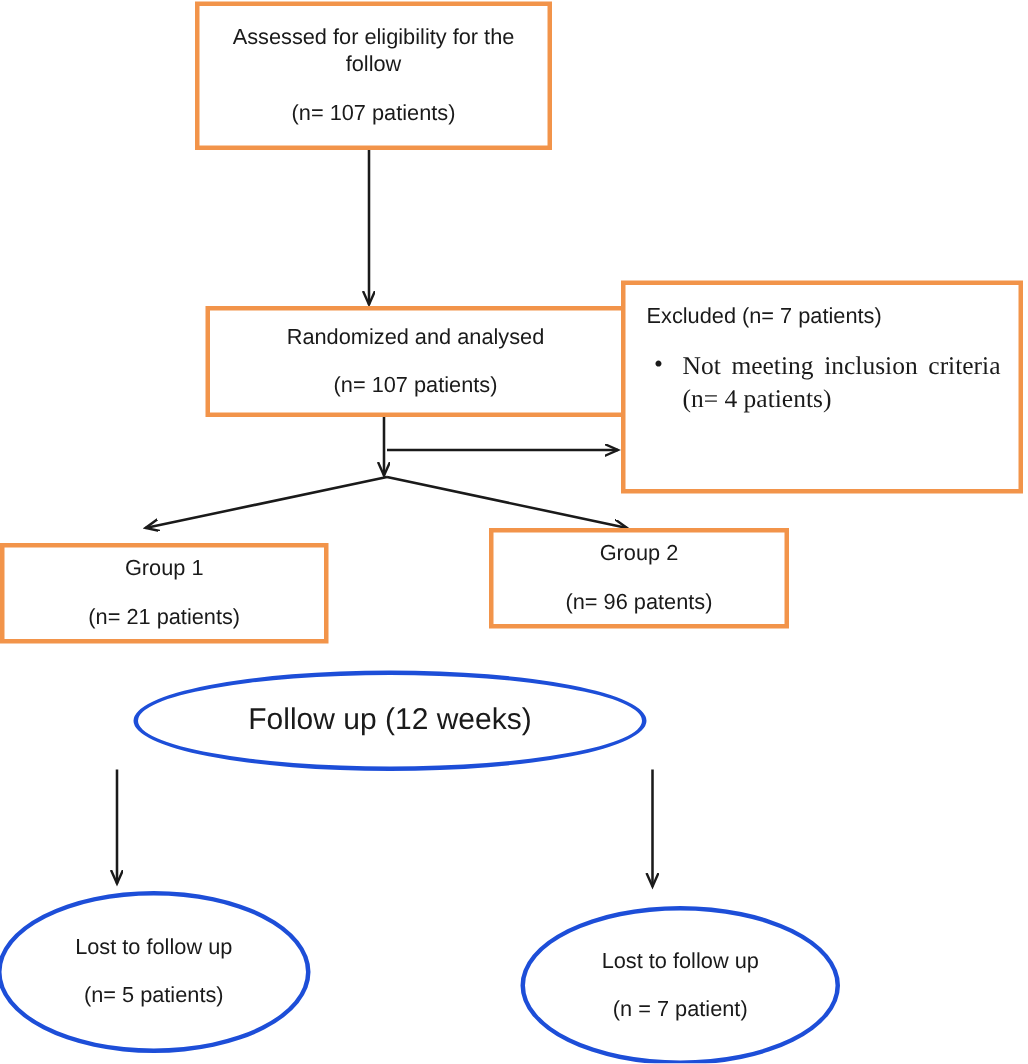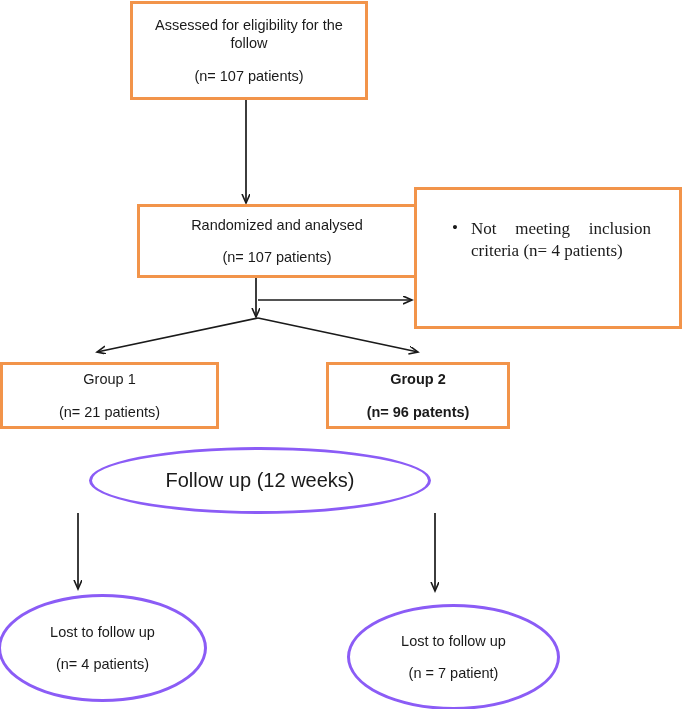--- a/index.html
+++ b/index.html
@@ -26,21 +26,21 @@
     flex-direction: column;
     align-items: center;
     justify-content: center;
     text-align: center;
   }
   .node.rect {
     border: 3px solid #F2944A;
     align-items: center;
   }
   .node.ellipse {
-    border: 3px solid #8b5cf6;
+    border: 3px solid #1d4ed8;
     border-radius: 50%;
   }
   .node .line {
     display: block;
     line-height: 1.25;
   }
   .node .gap {
     height: 14px;
   }
   .fs15 { font-size: 14.5px; }
@@ -52,21 +52,21 @@
     justify-content: flex-start;
     text-align: left;
     padding: 12px 10px 10px 14px;
   }
   #node-excluded .head {
     font-size: 14.5px;
     line-height: 1.3;
     margin-bottom: 12px;
   }
   #node-excluded ul {
-    margin: 16px;
+    margin: 0;
     padding-left: 24px;
     list-style: none;
   }
   #node-excluded li {
     font-family: "Liberation Serif", serif;
     font-size: 17px;
     line-height: 1.32;
     text-align: justify;
     position: relative;
     margin-bottom: 2px;
@@ -122,45 +122,46 @@
     <span class="line fs15">(n= 107 patients)</span>
   </div>
 
   <div class="node rect" id="node-randomized" style="left:137px; top:204px; width:280px; height:74px;">
     <span class="line fs15">Randomized and analysed</span>
     <span class="gap"></span>
     <span class="line fs15">(n= 107 patients)</span>
   </div>
 
   <div class="node rect" id="node-excluded" style="left:414px; top:187px; width:268px; height:142px;">
+    <span class="head">Excluded (n= 7 patients)</span>
     <ul>
       <li>Not meeting inclusion criteria (n= 4 patients)</li>
     </ul>
   </div>
 
   <div class="node rect" id="node-group1" style="left:0px; top:362px; width:219px; height:67px;">
     <span class="line fs15">Group  1</span>
     <span class="gap"></span>
     <span class="line fs15">(n= 21 patients)</span>
   </div>
 
-  <div class="node rect" id="node-group2" style="left:326px; top:362px; width:184px; height:67px;font-weight:bold;">
+  <div class="node rect" id="node-group2" style="left:326px; top:352px; width:200px; height:67px;">
     <span class="line fs15">Group 2</span>
     <span class="gap"></span>
     <span class="line fs15">(n= 96 patents)</span>
   </div>
 
   <div class="node ellipse" id="node-followup" style="left:89px; top:447px; width:342px; height:67px;">
     <span class="line fs20">Follow up (12 weeks)</span>
   </div>
 
   <div class="node ellipse" id="node-lost-left" style="left:-2px; top:594px; width:209px; height:108px;">
     <span class="line fs15">Lost to follow up</span>
     <span class="gap"></span>
-    <span class="line fs15">(n= 4 patients)</span>
+    <span class="line fs15">(n= 5 patients)</span>
   </div>
 
   <div class="node ellipse" id="node-lost-right" style="left:347px; top:604px; width:213px; height:106px;">
     <span class="line fs15">Lost to follow up</span>
     <span class="gap"></span>
     <span class="line fs15">(n = 7  patient)</span>
   </div>
 
 </div>
 

